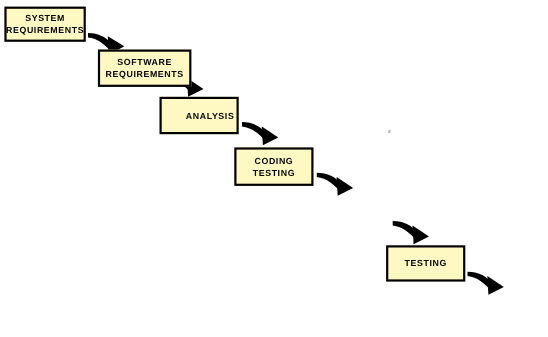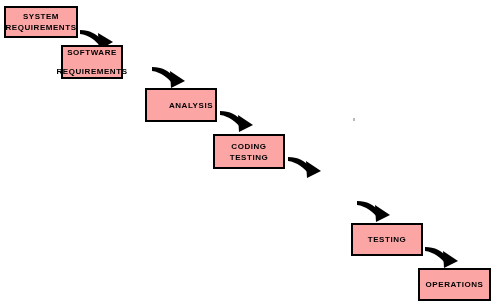--- a/index.html
+++ b/index.html
@@ -11,21 +11,21 @@
     position: relative;
     width: 498px;
     height: 306px;
     background: #ffffff;
     overflow: hidden;
     font-family: "Liberation Sans", sans-serif;
   }
   .stage-box {
     position: absolute;
     box-sizing: border-box;
-    background: #fca5a5;
+    background: #fef9c3;
     border: 2.5px solid #000000;
     display: flex;
     flex-direction: column;
     align-items: center;
     justify-content: center;
     text-align: center;
   }
   .stage-label {
     font-family: "Liberation Sans", sans-serif;
     font-weight: bold;
@@ -86,38 +86,35 @@
       <path d="M 425 247 C 435 247 442 251 447 257 L 451 260 L 447 265 C 441 258 434 252 425 251 Z" fill="#000000"></path>
       <path d="M 443 251 L 458 261 L 444 268 Z" fill="#000000"></path>
     </g>
   </svg>
 
   <div class="stage-box" style="left:4px; top:6px; width:74px; height:32px;">
     <span class="stage-label">SYSTEM</span>
     <span class="stage-label">REQUIREMENTS</span>
   </div>
 
-  <div class="stage-box" style="left:61px; top:45px; width:62px; height:34px;justify-content:space-between;">
+  <div class="stage-box" style="left:89px; top:45px; width:85px; height:34px;">
     <span class="stage-label">SOFTWARE</span>
     <span class="stage-label">REQUIREMENTS</span>
   </div>
 
   <div class="stage-box" style="left:145px; top:88px; width:72px; height:34px;padding-left:20px;">
     <span class="stage-label">ANALYSIS</span>
   </div>
 
   <div class="stage-box" style="left:213px; top:134px; width:72px; height:35px;">
     <span class="stage-label">CODING</span>
     <span class="stage-label">TESTING</span>
   </div>
 
 
   <div class="stage-box" style="left:351px; top:223px; width:72px; height:33px;">
     <span class="stage-label">TESTING</span>
   </div>
 
-  <div class="stage-box" style="left:418px; top:268px; width:73px; height:33px;">
-    <span class="stage-label">OPERATIONS</span>
-  </div>
 
   <div class="speck" style="left:353px; top:118px;"></div>
 
 </div>
 
 </body></html>

